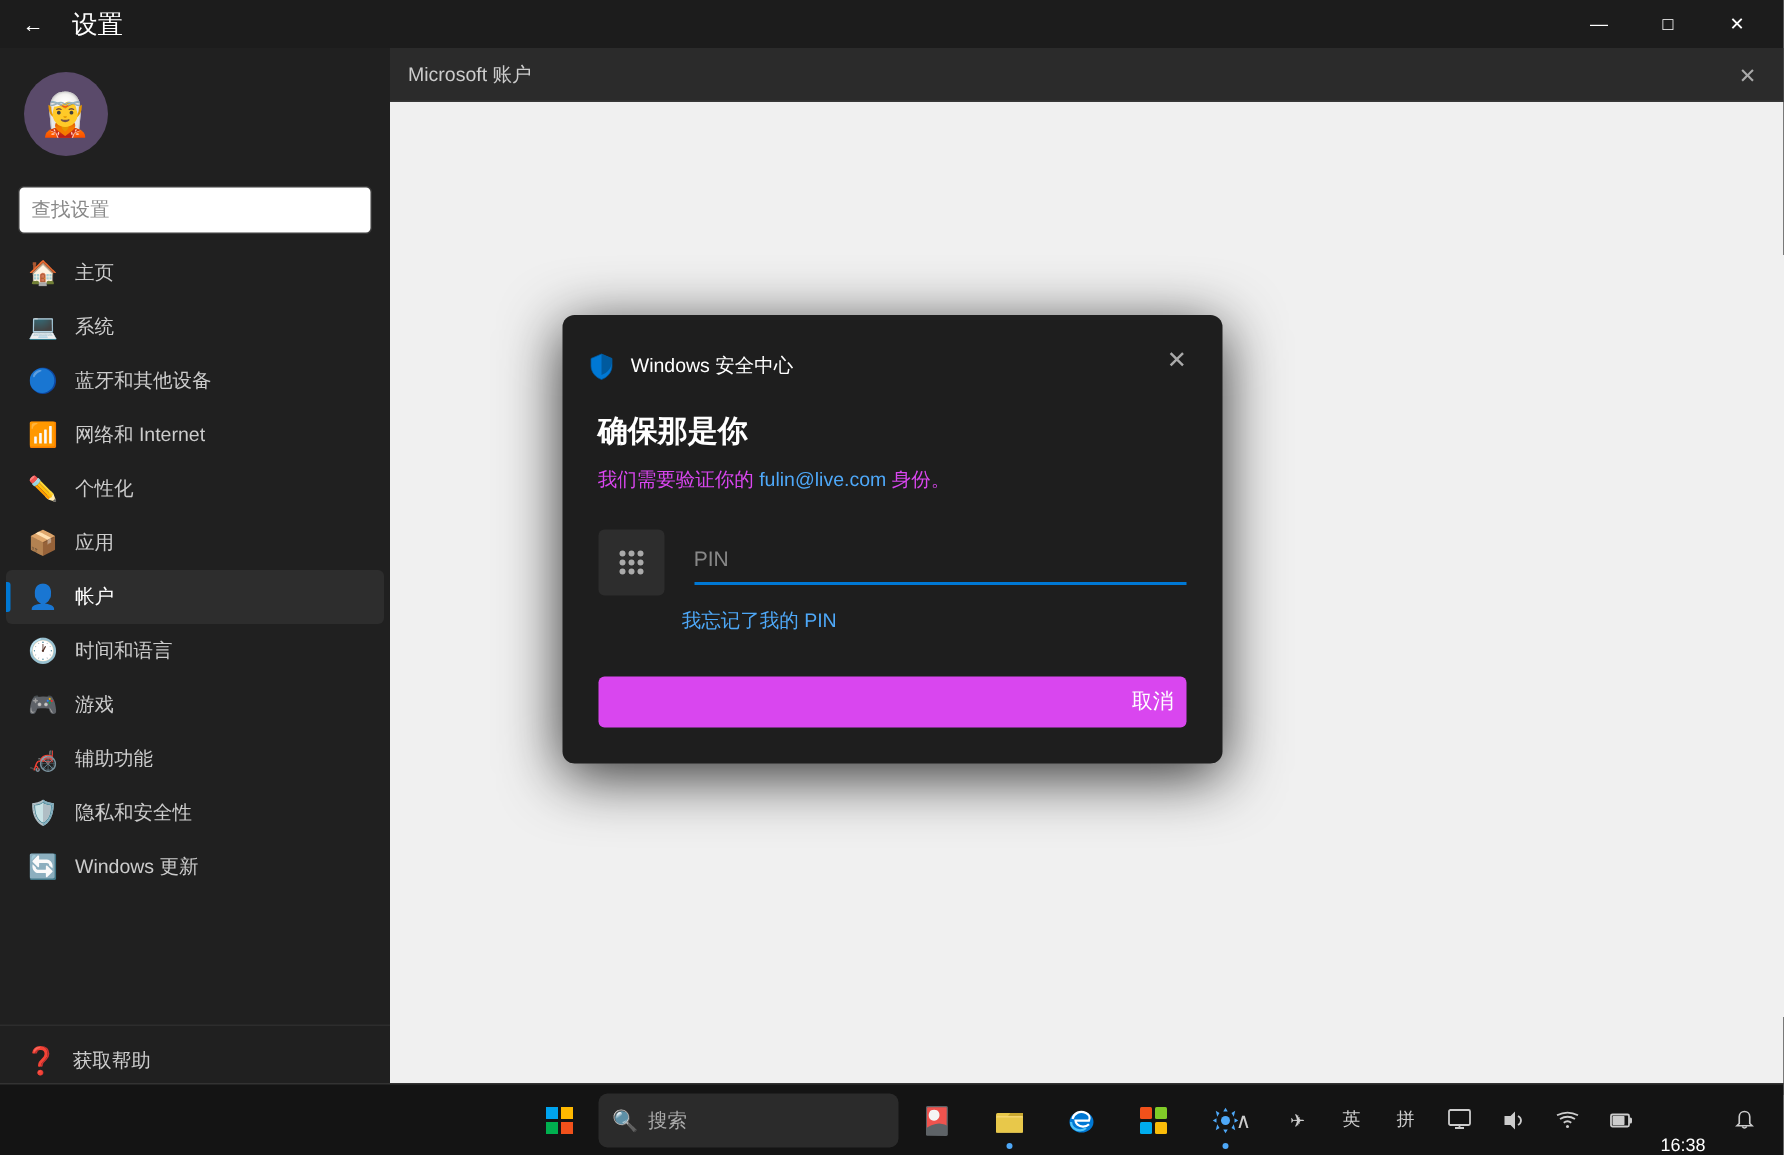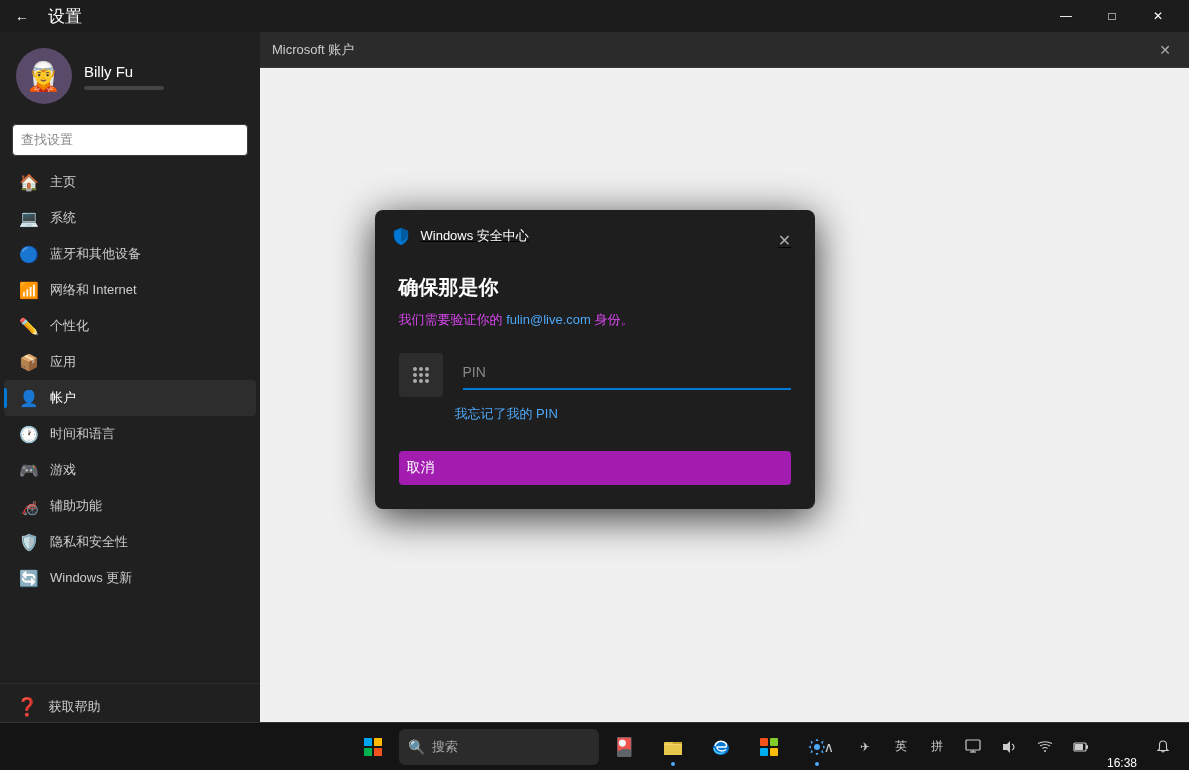--- a/index.html
+++ b/index.html
@@ -208,24 +208,23 @@
       width: 440px;
       background: #1e1e1e;
       border-radius: 8px;
       z-index: 20;
       box-shadow: 0 8px 40px rgba(0,0,0,0.8);
       overflow: hidden;
     }
 
     .sec-titlebar {
       display: flex;
-      align-items: flex-start;
+      align-items: flex-end;
       justify-content: space-between;
       padding: 16px 16px 0;
-      text-decoration: underline;
     }
 
     .sec-title-left {
       display: flex;
       align-items: center;
       gap: 10px;
     }
 
     .sec-title-text {
       color: #fff;
@@ -305,27 +304,27 @@
       display: block;
       margin-left: 56px;
       margin-bottom: 28px;
       text-decoration: none;
     }
 
     .cancel-btn {
       display: block;
       width: 100%;
       padding: 8px;
-      background: #a21caf;
+      background: #d946ef;
       color: #fff;
       border: none;
       border-radius: 4px;
       font-size: 14px;
       cursor: pointer;
-      text-align: left;
+      text-align: right;
     }
 
     
     .taskbar {
       position: absolute;
       bottom: 0; left: 0; right: 0;
       height: 48px;
       background: rgba(20,20,20,0.95);
       display: flex;
       align-items: center;
@@ -435,24 +434,20 @@
       <div class="tb-btn close">✕</div>
     </div>
   </div>
 
   <div class="settings-body">
 
     <div class="sidebar">
 
       <div class="user-section">
         <div class="avatar">🧝</div>
-        <div class="user-info">
-          <div class="user-name">Billy Fu</div>
-          <div class="user-bar"></div>
-        </div>
       </div>
 
       <div class="search-section">
         <div class="search-box">
           <span style="color:#888; font-size:13px;">查找设置</span>
         </div>
       </div>
 
       <div class="nav-item">
         <span class="nav-icon">🏠</span>

